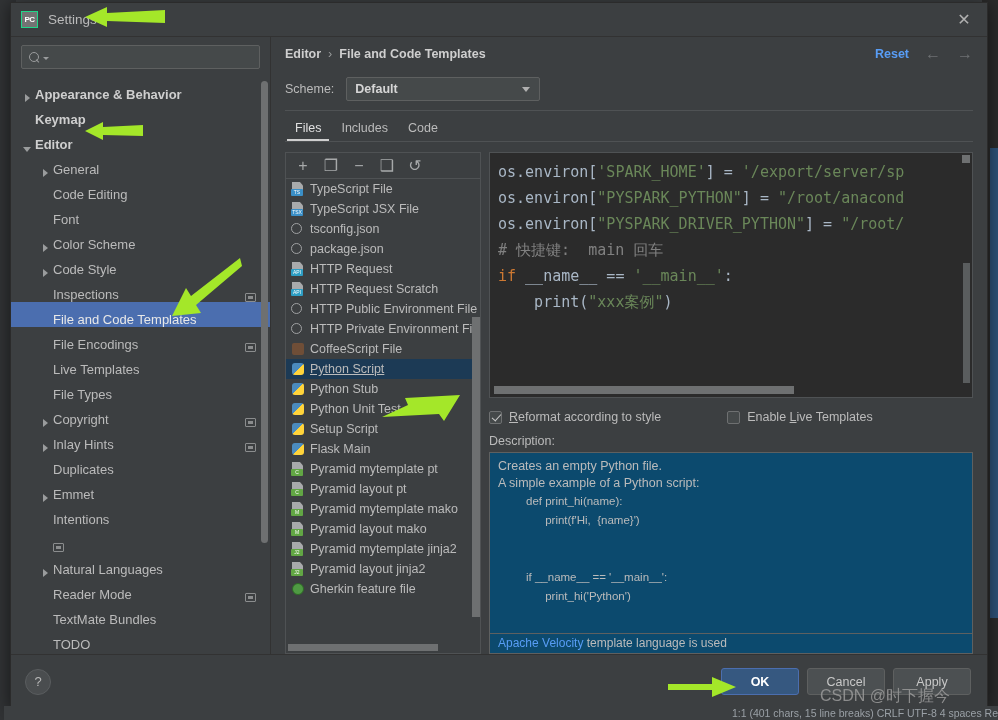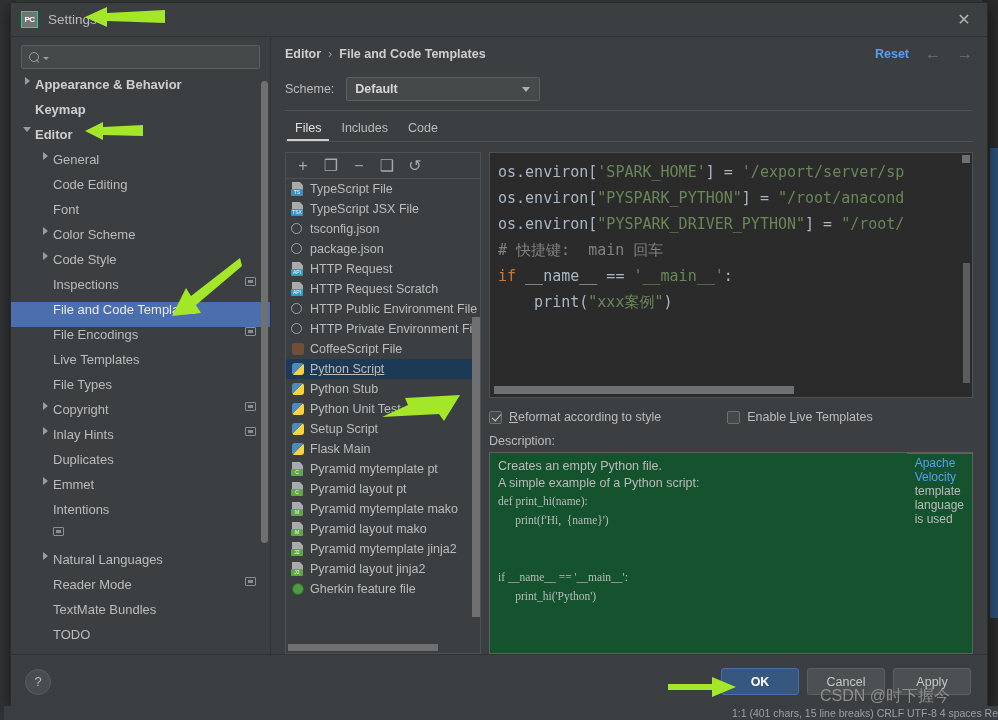--- a/index.html
+++ b/index.html
@@ -74,21 +74,21 @@
                   border-top:3.5px solid #9a9c9d; margin-left:2px; margin-top:3px; }
   .search-input {
     flex:1 1 auto; background:transparent; border:0; outline:0;
     color:#bbb; font-size:12px; font-family:"Liberation Sans",sans-serif; padding-left:4px;
   }
 
   .tree { flex:1 1 auto; overflow:hidden; position:relative; padding-top:2px; }
   .tree-scroll { position:absolute; right:2px; top:6px; width:7px; height:462px;
                  background:#6e7071; border-radius:4px; }
   .tree-row {
-    display:flex; align-items:flex-start; height:25px; padding-right:14px;
+    display:flex; align-items:flex-end; height:25px; padding-right:14px;
     font-size:13px; color:#bbbbbb; cursor:default; white-space:nowrap;
   }
   .tree-row.selected { background:#4b6eaf; color:#e8e8e8; }
   .tree-row.bold { font-weight:bold; color:#cfcfcf; }
   .tw {
     width:16px; flex:0 0 16px; display:flex; align-items:center; justify-content:center;
     color:#9a9c9d; font-size:10px;
   }
   .tw .chev-r { width:0;height:0;border-top:4px solid transparent;border-bottom:4px solid transparent;
                 border-left:5px solid #9a9c9d; }
@@ -197,26 +197,26 @@
   }
   .chk.checked::after {
     content:""; position:absolute; left:3.5px; top:0.5px; width:4px; height:8px;
     border:solid #c9c9c9; border-width:0 1.8px 1.8px 0; transform:rotate(42deg);
   }
   .chk-label u { text-decoration:underline; }
   .opt-gap { width:66px; }
 
   .desc-label { font-size:12.5px; color:#bbbbbb; padding:6px 0 4px 0; flex:0 0 auto; }
   .desc-box {
-    flex:1 1 auto; min-height:0; background:#14532d; border:1px solid #5e6060;
-    display:flex; flex-direction:row; overflow:hidden;
+    flex:1 1 auto; min-height:0; background:#0c4a6e; border:1px solid #5e6060;
+    display:flex; flex-direction:column; overflow:hidden;
   }
   .desc-body { flex:1 1 auto; padding:5px 8px 0 8px; overflow:hidden; }
   .d-line { font-size:12.5px; color:#bbbbbb; line-height:17px; white-space:pre; }
-  .d-code { font-family:Liberation Serif, serif; font-size:11.5px; color:#bbbbbb; line-height:19px; white-space:pre; }
+  .d-code { font-family:Liberation Sans, sans-serif; font-size:11.5px; color:#bbbbbb; line-height:19px; white-space:pre;margin-left:28px; }
   .desc-foot { flex:0 0 20px; border-top:1px solid #5e6060; padding:2px 8px 0 8px; font-size:12px; color:#bbbbbb; }
   .vel-link { color:#589df6; }
 
   
   .footer {
     height: 54px; flex:0 0 54px; display:flex; align-items:center;
     padding: 0 16px 0 14px; border-top:1px solid #323232; background:#3c3f41;
   }
   .help-btn {
     width:26px;height:26px;border-radius:50%;background:#4a4d4f;border:1px solid #5a5d5f;

